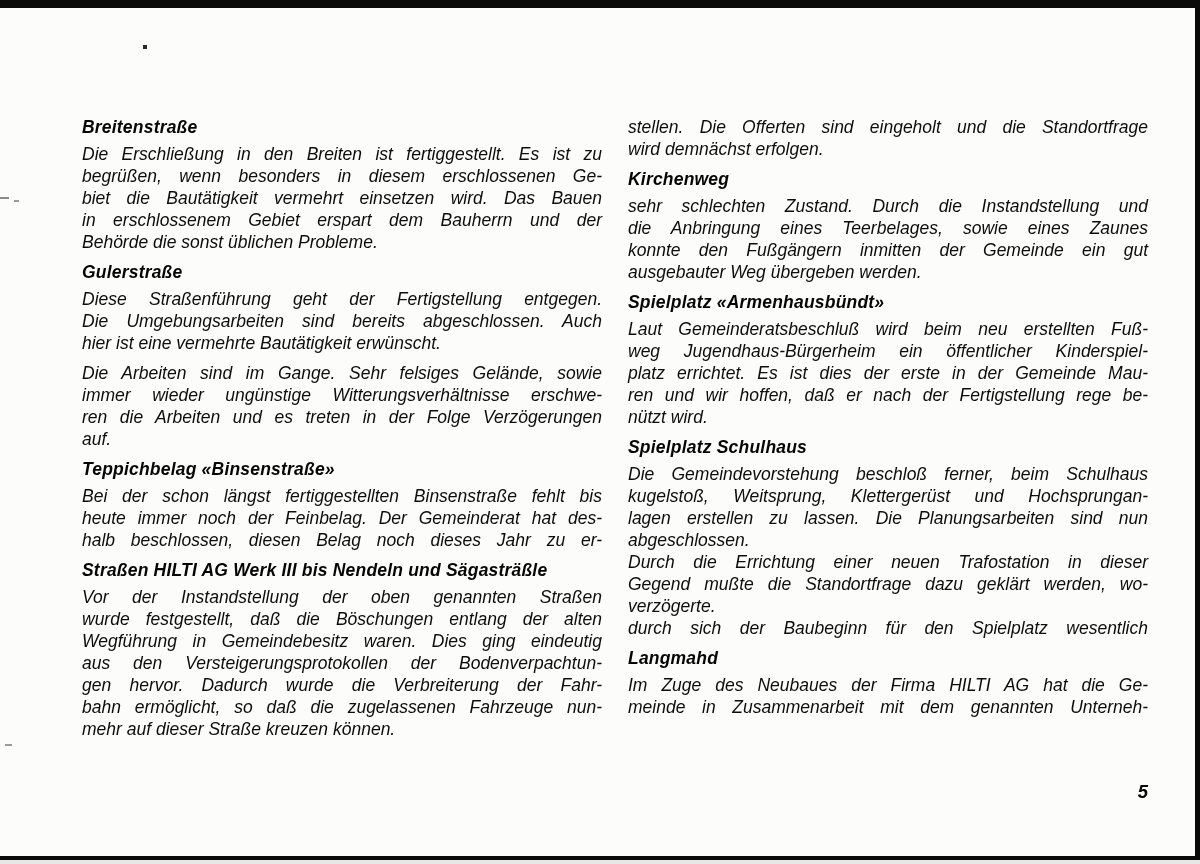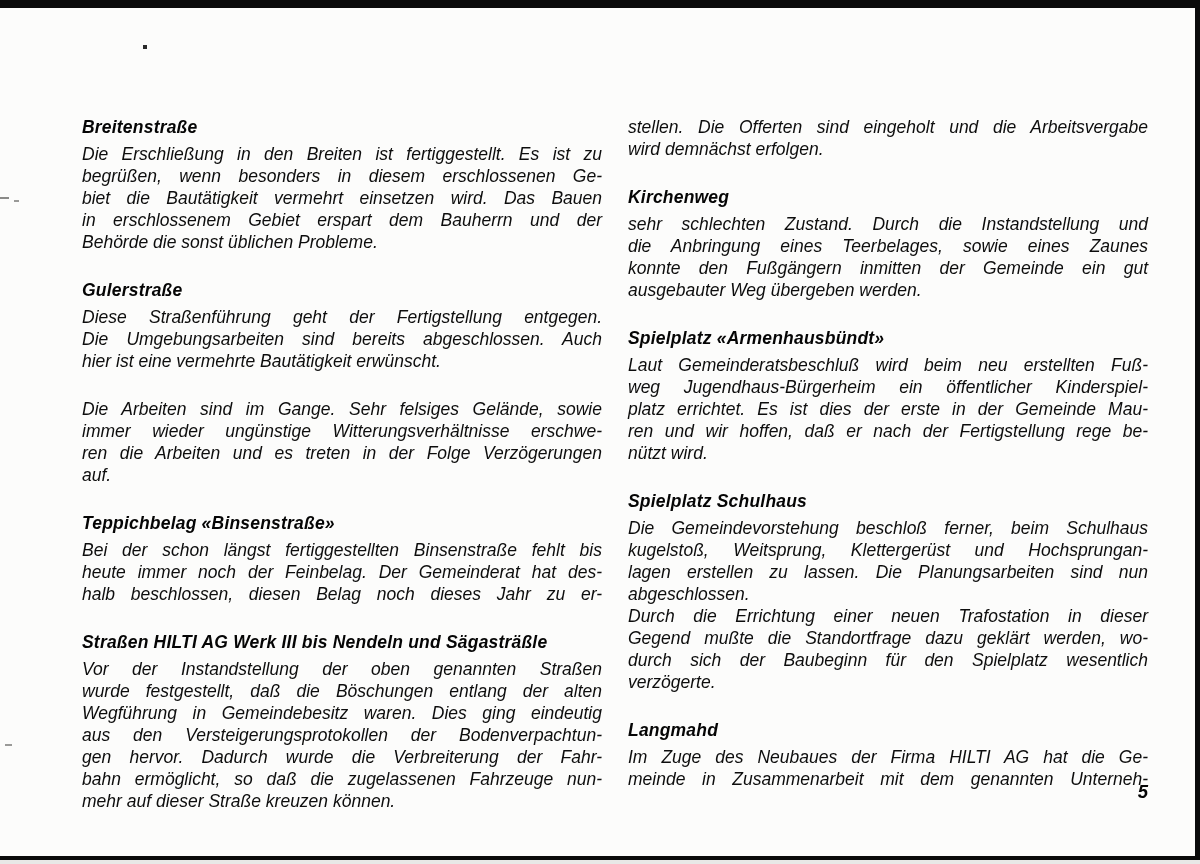--- a/index.html
+++ b/index.html
@@ -38,21 +38,21 @@
   .artifact-dash3 { left: 5px;   top: 744px; width: 7px; height: 2px; background:#9a9a98; }
 
   .content {
     position: absolute;
     left: 82px; top: 116px;
     display: flex;
     gap: 26px;
   }
   .column { width: 520px; }
 
-  .section + .section { margin-top: 26px; }
+  .section + .section { margin-top: 8px; }
   .heading {
     font-weight: bold;
     font-size: 17.5px;
     line-height: 22px;
     margin: 0 0 5px 0;
     letter-spacing: 0.2px;
     color: #050505;
   }
   .para { margin: 0; }
   .line {
@@ -136,21 +136,21 @@
             <div class="line">aus den Versteigerungsprotokollen der Bodenverpachtun-</div>
             <div class="line">gen hervor. Dadurch wurde die Verbreiterung der Fahr-</div>
             <div class="line">bahn ermöglicht, so daß die zugelassenen Fahrzeuge nun-</div>
             <div class="line no-fill">mehr auf dieser Straße kreuzen können.</div>
           </div>
         </section>
       </div>
     <div class="column">
         <section class="section">
           <div class="para">
-            <div class="line">stellen. Die Offerten sind eingeholt und die Arbeitsvergabe</div>
+            <div class="line">stellen. Die Offerten sind eingeholt und die Standortfrage</div>
             <div class="line no-fill">wird demnächst erfolgen.</div>
           </div>
         </section>
         <section class="section">
           <div class="heading">Kirchenweg</div>
           <div class="para">
             <div class="line">sehr schlechten Zustand. Durch die Instandstellung und</div>
             <div class="line">die Anbringung eines Teerbelages, sowie eines Zaunes</div>
             <div class="line">konnte den Fußgängern inmitten der Gemeinde ein gut</div>
             <div class="line no-fill">ausgebauter Weg übergeben werden.</div>
@@ -170,22 +170,22 @@
           <div class="heading">Spielplatz Schulhaus</div>
           <div class="para">
             <div class="line">Die Gemeindevorstehung beschloß ferner, beim Schulhaus</div>
             <div class="line">kugelstoß, Weitsprung, Klettergerüst und Hochsprungan-</div>
             <div class="line">lagen erstellen zu lassen. Die Planungsarbeiten sind nun</div>
             <div class="line no-fill">abgeschlossen.</div>
           </div>
           <div class="para">
             <div class="line">Durch die Errichtung einer neuen Trafostation in dieser</div>
             <div class="line">Gegend mußte die Standortfrage dazu geklärt werden, wo-</div>
+            <div class="line no-fill">verzögerte.</div>
             <div class="line">durch sich der Baubeginn für den Spielplatz wesentlich</div>
-            <div class="line no-fill">verzögerte.</div>
           </div>
         </section>
         <section class="section">
           <div class="heading">Langmahd</div>
           <div class="para">
             <div class="line">Im Zuge des Neubaues der Firma HILTI AG hat die Ge-</div>
             <div class="line">meinde in Zusammenarbeit mit dem genannten Unterneh-</div>
           </div>
         </section>
       </div>

